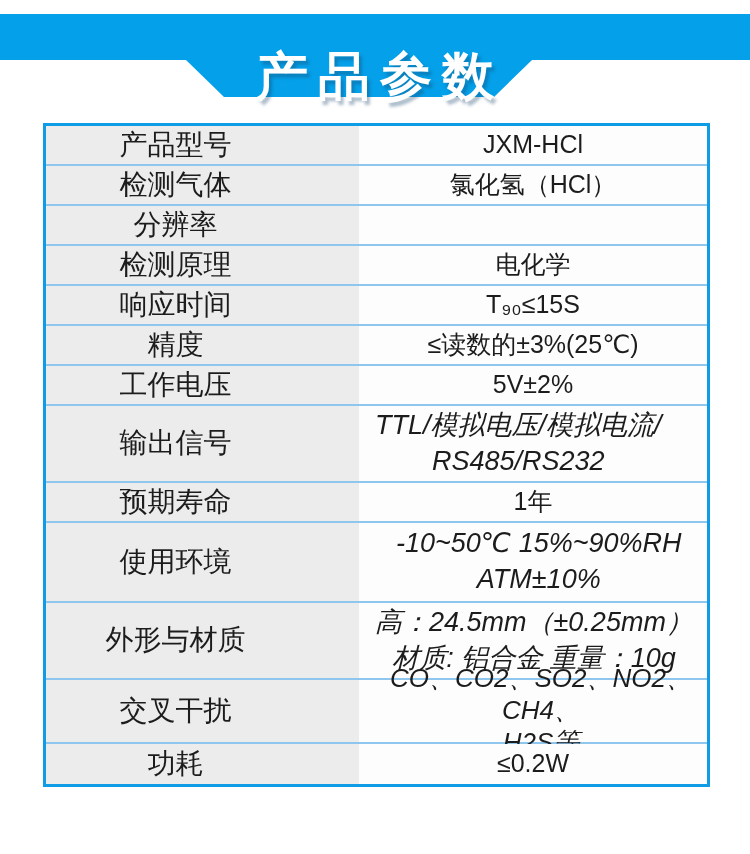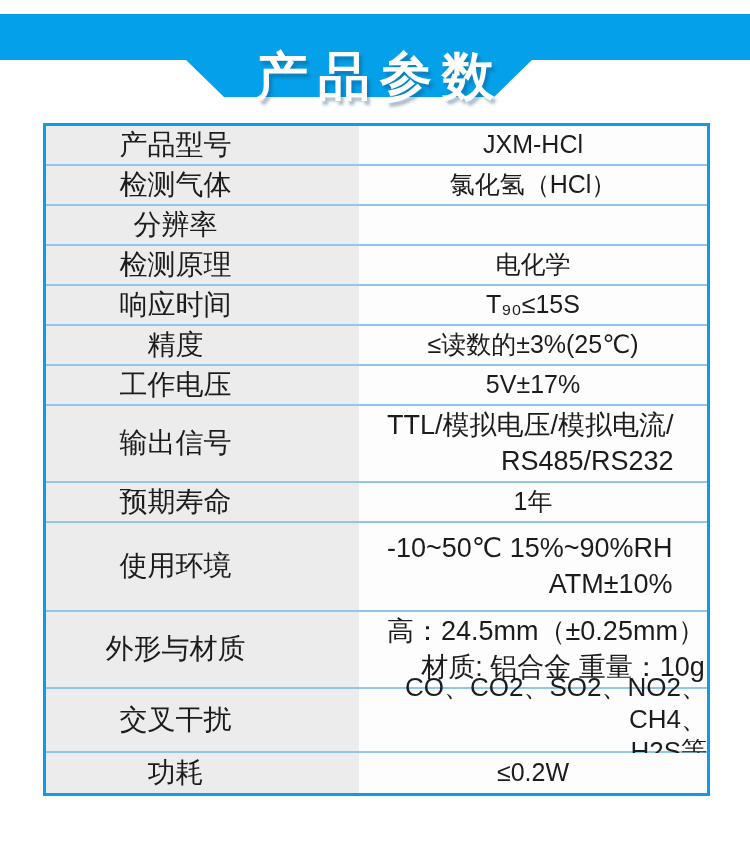--- a/index.html
+++ b/index.html
@@ -61,21 +61,21 @@
     background:var(--value-bg);
   }
   .t-row{
     display:flex;
     box-sizing:border-box;
     border-bottom:2px solid var(--separator-blue);
     height:40px;
   }
   .t-row:last-child{border-bottom:none;}
   .t-row.h77{height:77px;}
-  .t-row.h76{height:89px;}
+  .t-row.h76{height:80px;gap:21px;}
   .t-row.h64{height:64px;}
   .t-label{
     width:313px;
     box-sizing:border-box;
     background:var(--label-bg);
     display:flex;
     align-items:center;
     justify-content:center;
     padding-right:54px;
     font-size:28px;
@@ -89,24 +89,25 @@
     display:flex;
     align-items:center;
     justify-content:center;
     font-size:25px;
     line-height:1.25;
     white-space:pre-line;
     text-align:center;
   }
   .t-row.multi .t-value{
     justify-content:flex-start;
-    text-align:right;
-    padding-left:28px;
+    text-align:center;
+    padding-left:16px;
     font-size:27px;
     line-height:1.32;
+    font-style:italic;
   }
   .t-row.h64 .t-value{
     font-size:26px;
     line-height:1.22;
   }
 </style>
 </head>
 <body>
 
 <div class="page">
@@ -143,21 +144,21 @@
       <div class="t-value">T₉₀≤15S</div>
     </div>
 
     <div class="t-row">
       <div class="t-label">精度</div>
       <div class="t-value">≤读数的±3%(25℃)</div>
     </div>
 
     <div class="t-row">
       <div class="t-label">工作电压</div>
-      <div class="t-value">5V±17%</div>
+      <div class="t-value">5V±2%</div>
     </div>
 
     <div class="t-row multi h77">
       <div class="t-label">输出信号</div>
       <div class="t-value">TTL/模拟电压/模拟电流/
 RS485/RS232</div>
     </div>
 
     <div class="t-row">
       <div class="t-label">预期寿命</div>

